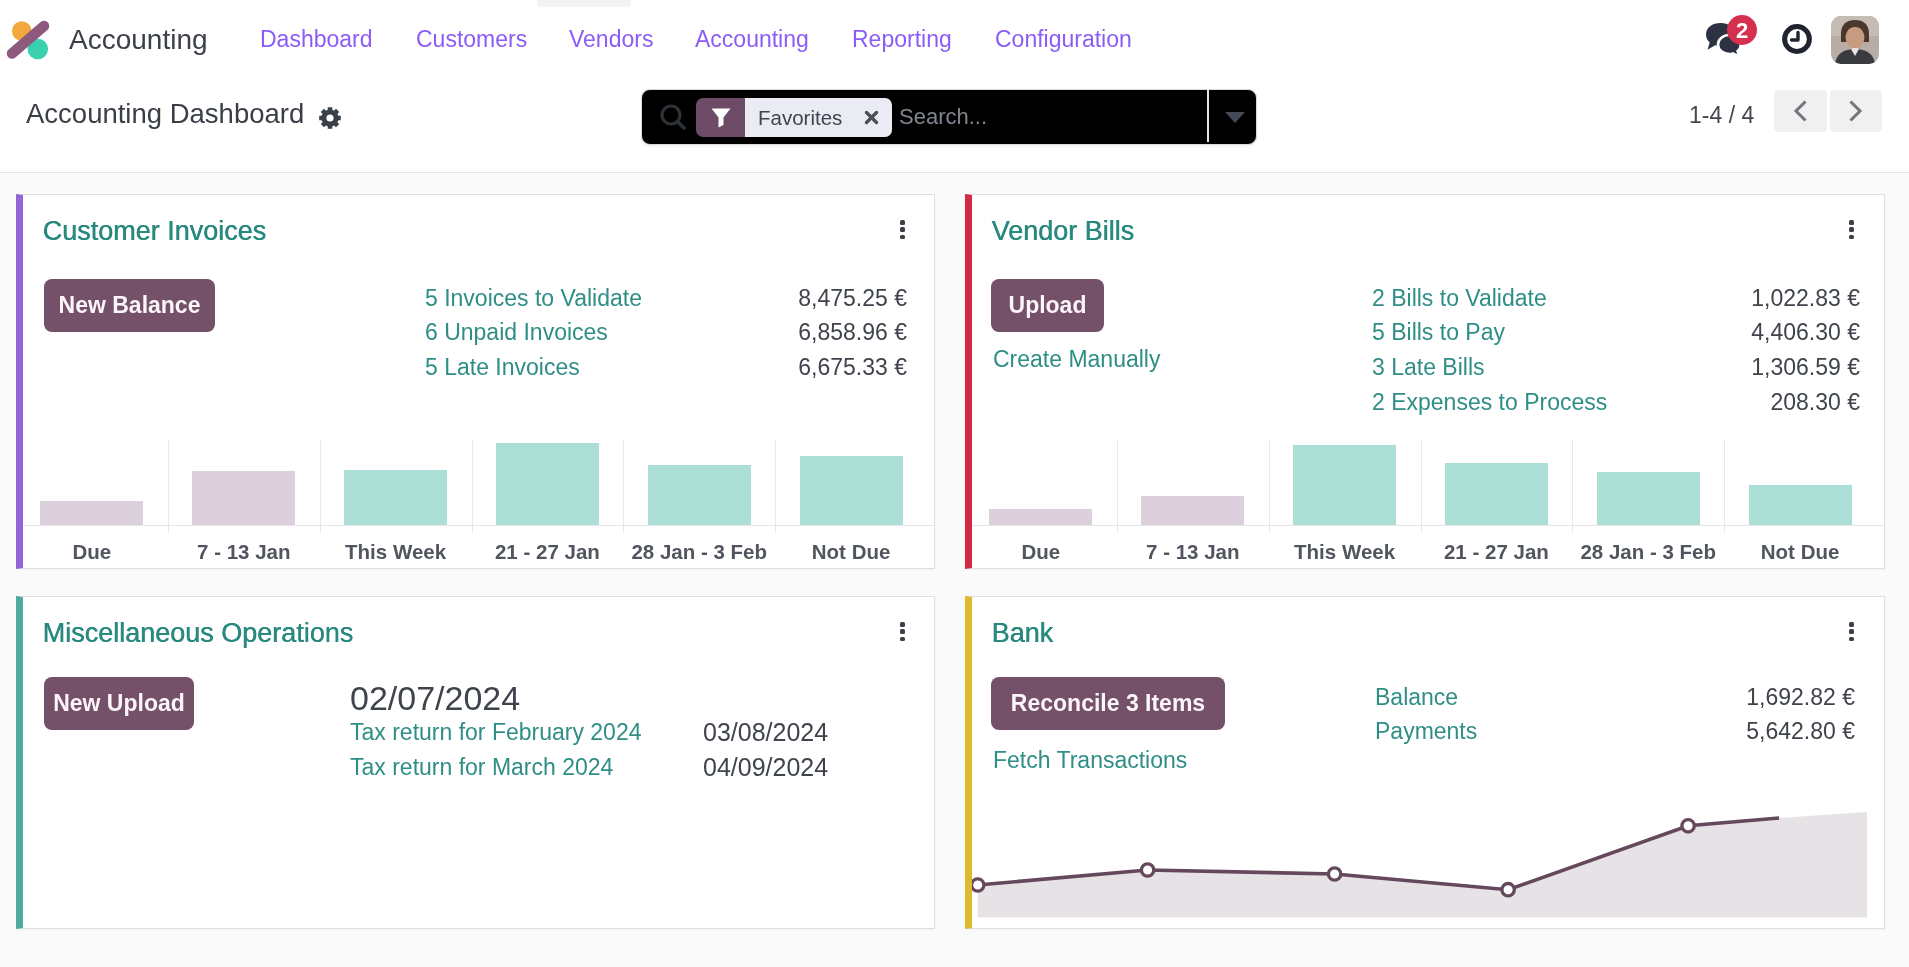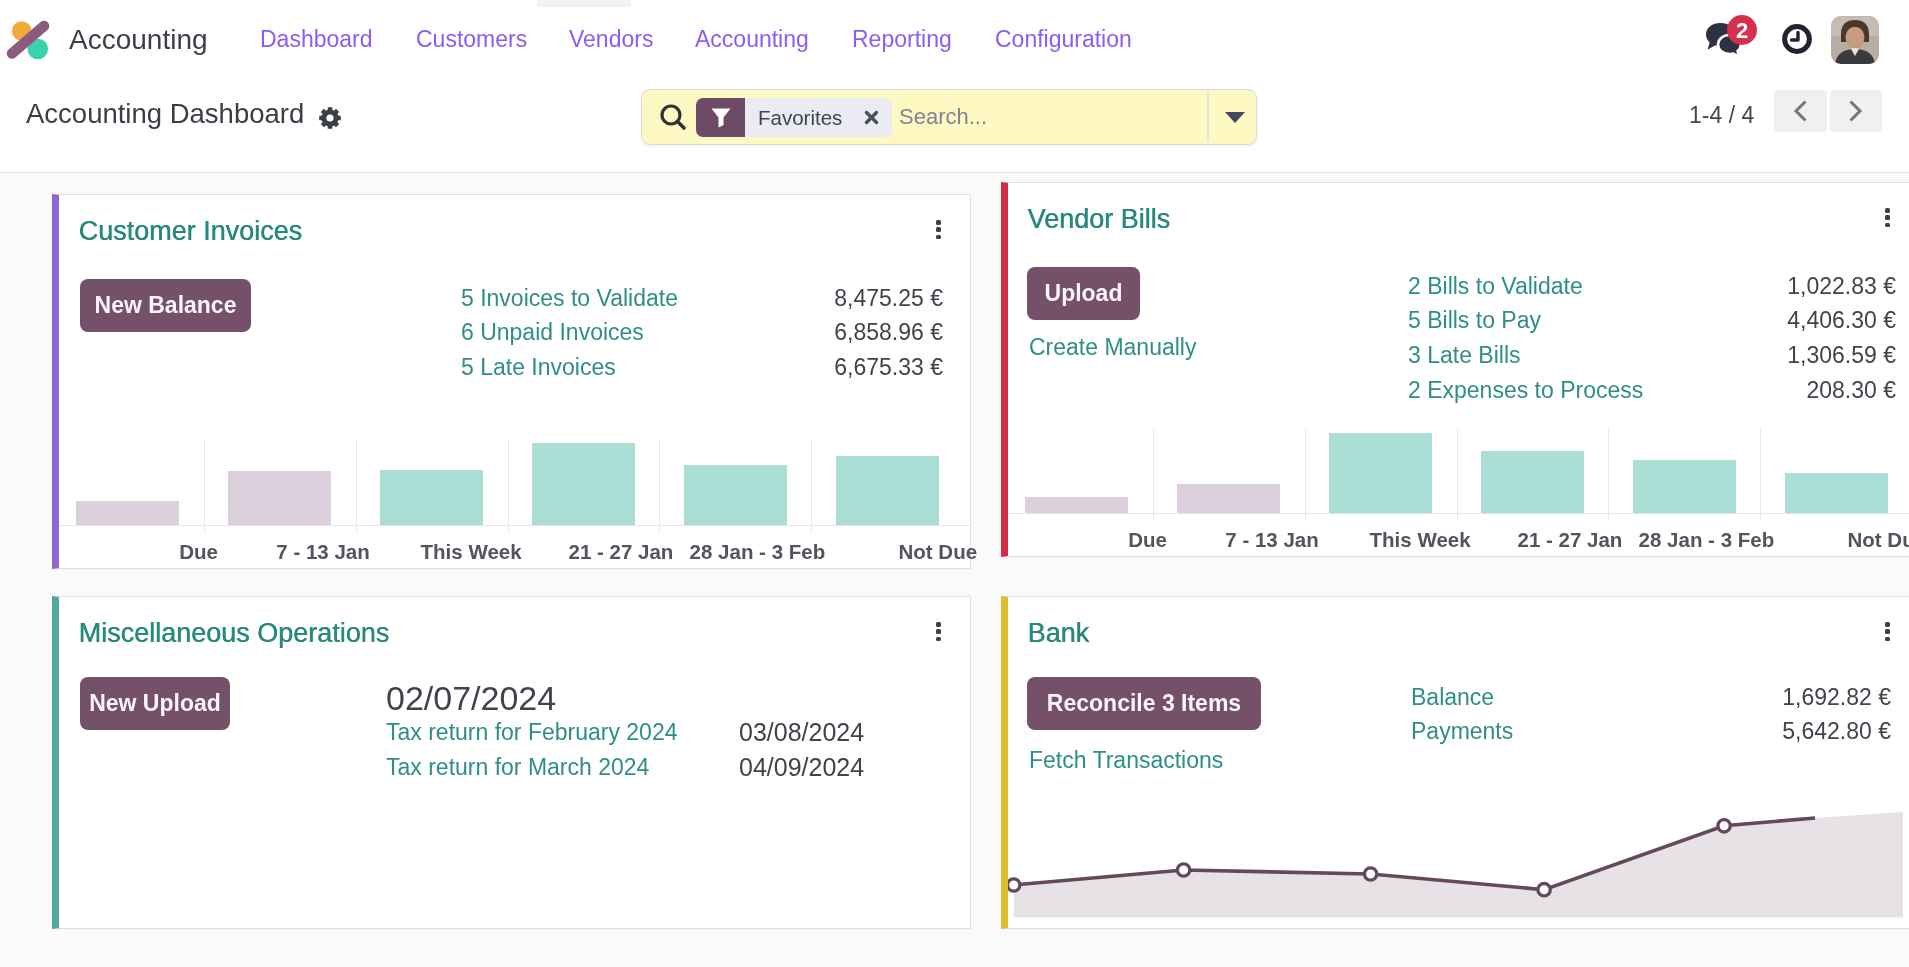--- a/index.html
+++ b/index.html
@@ -2,38 +2,38 @@
 <html><head>
 <meta charset="utf-8">
 <style>
 * { margin:0; padding:0; box-sizing:border-box; }
 html,body { width:1909px; height:967px; font-family:"Liberation Sans",sans-serif; background:#fafafa; overflow:hidden; position:relative; }
 .abs { position:absolute; }
 .header { position:absolute; top:0; left:0; width:1909px; height:173px; background:#fff; border-bottom:1px solid #e4e4e7; }
 .navitem { position:absolute; top:0; height:78px; line-height:78px; font-size:23px; color:#8b5cf6;margin-left:16px; }
 .brand { position:absolute; left:69px; top:0; height:79px; line-height:79px; font-size:28px; color:#3b3f47; font-weight:500; }
 .pagetitle { position:absolute; left:26px; top:100px; font-size:27.5px; line-height:28px; color:#3a3e46; }
-.searchbar { position:absolute; left:641px; top:89px; width:616px; height:56px; background:#fef9c3; border:1.5px solid #d9d9de; border-radius:9px; box-shadow:0 2px 3px rgba(0,0,0,.05); }
+.searchbar { position:absolute; left:641px; top:89px; width:616px; height:56px; background:#000000; border:1.5px solid #d9d9de; border-radius:9px; box-shadow:0 2px 3px rgba(0,0,0,.05); }
 .chip { position:absolute; left:54px; top:8px; height:39px; display:flex; }
 .chip .funnel { width:49px; height:39px; background:#6d4a66; border-radius:7px 0 0 7px; display:flex; align-items:center; justify-content:center; }
 .chip .label { width:147px; height:39px; background:#ebebf3; border-radius:0 7px 7px 0; font-size:20.5px; color:#3f4450; display:flex; align-items:center; }
-.card { position:absolute; background:#fff; border:1px solid #dfdfe3; border-left-width:7px; box-shadow:0 1px 2px rgba(0,0,0,.03);margin-left:36px; }
+.card { position:absolute; background:#fff; border:1px solid #dfdfe3; border-left-width:7px; box-shadow:0 1px 2px rgba(0,0,0,.03); }
 .ctitle { position:absolute; left:19.5px; top:22px; font-size:27px; line-height:28px; color:#28897e; font-weight:500; text-shadow:0.4px 0 0 #28897e; }
 .kebab { position:absolute; left:877px; top:25px; width:6px; }
 .kebab i { display:block; width:4.5px; height:4.5px; border-radius:1.5px; background:#3a4148; margin-bottom:2.8px; }
 .btn { position:absolute; background:#755069; border-radius:8px; color:#fcf5fa; font-size:23px; font-weight:bold; display:flex; align-items:center; justify-content:center; }
 .rows { position:absolute; }
 .row { height:34.6px; display:flex; justify-content:space-between; align-items:center; }
 .row a { color:#2f8e85; font-size:23px; text-decoration:none; }
 .row b { color:#3f444c; font-size:23px; font-weight:normal; }
 .tlink { position:absolute; color:#2f8e85; font-size:23px; line-height:24px; }
 .gline { position:absolute; width:1px; background:#e9e9ec; }
 .baseline { position:absolute; height:1.5px; background:#e5e5e8; left:0; }
 .bar { position:absolute; }
-.blabel { position:absolute; font-size:20.5px; font-weight:bold; color:#51565e; text-align:right; line-height:20px; }
+.blabel { position:absolute; font-size:20.5px; font-weight:bold; color:#51565e; text-align:center; line-height:20px; }
 </style>
 </head>
 <body>
 <div class="header"></div>
 <div class="abs" style="left:537px;top:0;width:94px;height:7px;background:#f2f2f4;border-radius:0 0 4px 4px"></div>
 
 <svg class="abs" style="left:4px;top:16px" width="52" height="50" viewBox="0 0 52 50">
   <circle cx="17.8" cy="15" r="9.8" fill="#f1a83c"></circle>
   <circle cx="33.8" cy="33" r="10.3" fill="#3bd1ae"></circle>
   <path d="M8 37.5 L40 10" stroke="#8d5a7e" stroke-width="10.5" stroke-linecap="round"></path>
@@ -158,21 +158,21 @@
   <div class="bar" style="left:321.1px;top:274.5px;width:103px;height:55px;background:#abdfd6"></div>
   <div class="blabel" style="left:282.6px;top:347.0px;width:180px">This Week</div>
   <div class="bar" style="left:472.9px;top:247.5px;width:103px;height:82px;background:#abdfd6"></div>
   <div class="blabel" style="left:434.4px;top:347.0px;width:180px">21 - 27 Jan</div>
   <div class="bar" style="left:624.8px;top:269.5px;width:103px;height:60px;background:#abdfd6"></div>
   <div class="blabel" style="left:586.2px;top:347.0px;width:180px">28 Jan - 3 Feb</div>
   <div class="bar" style="left:776.6px;top:260.5px;width:103px;height:69px;background:#abdfd6"></div>
   <div class="blabel" style="left:738.1px;top:347.0px;width:180px">Not Due</div>
 </div>
 
-<div class="card" id="card2" style="left:965px;top:182px;width:920px;height:375px;border-left-color:#d22b44">
+<div class="card" id="card2" style="left:965px;top:194px;width:920px;height:375px;border-left-color:#d22b44">
   <div class="ctitle">Vendor Bills</div>
   <div class="kebab">
       <i></i>
       <i></i>
       <i></i>
     </div>
   <div class="btn" style="left:19px;top:84px;width:113px;height:53px">Upload</div>
   <div class="tlink" style="left:21px;top:152px">Create Manually</div>
   <div class="rows" style="left:400px;top:86px;width:488px">
     <div class="row">

